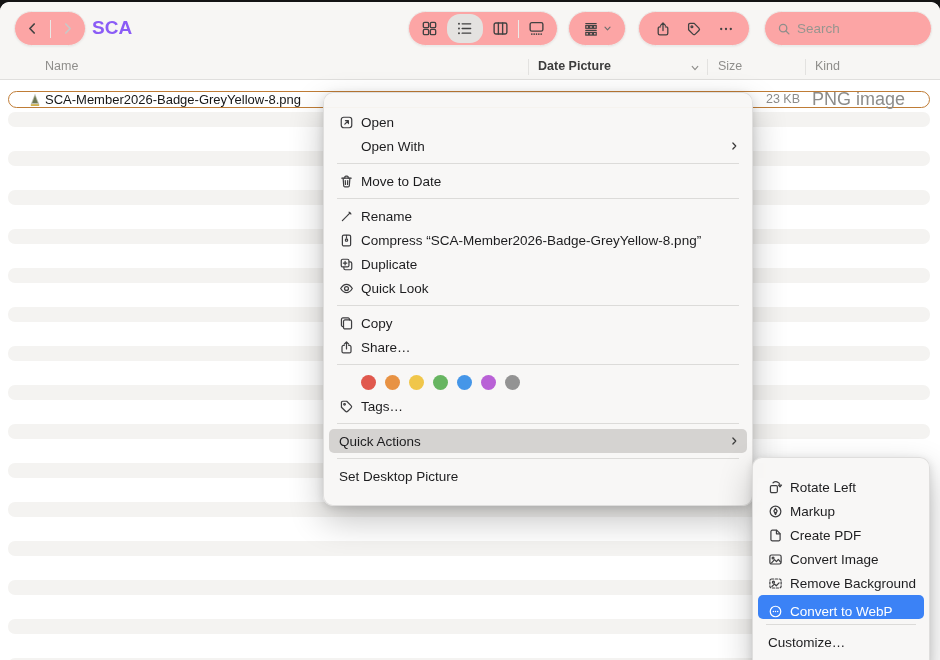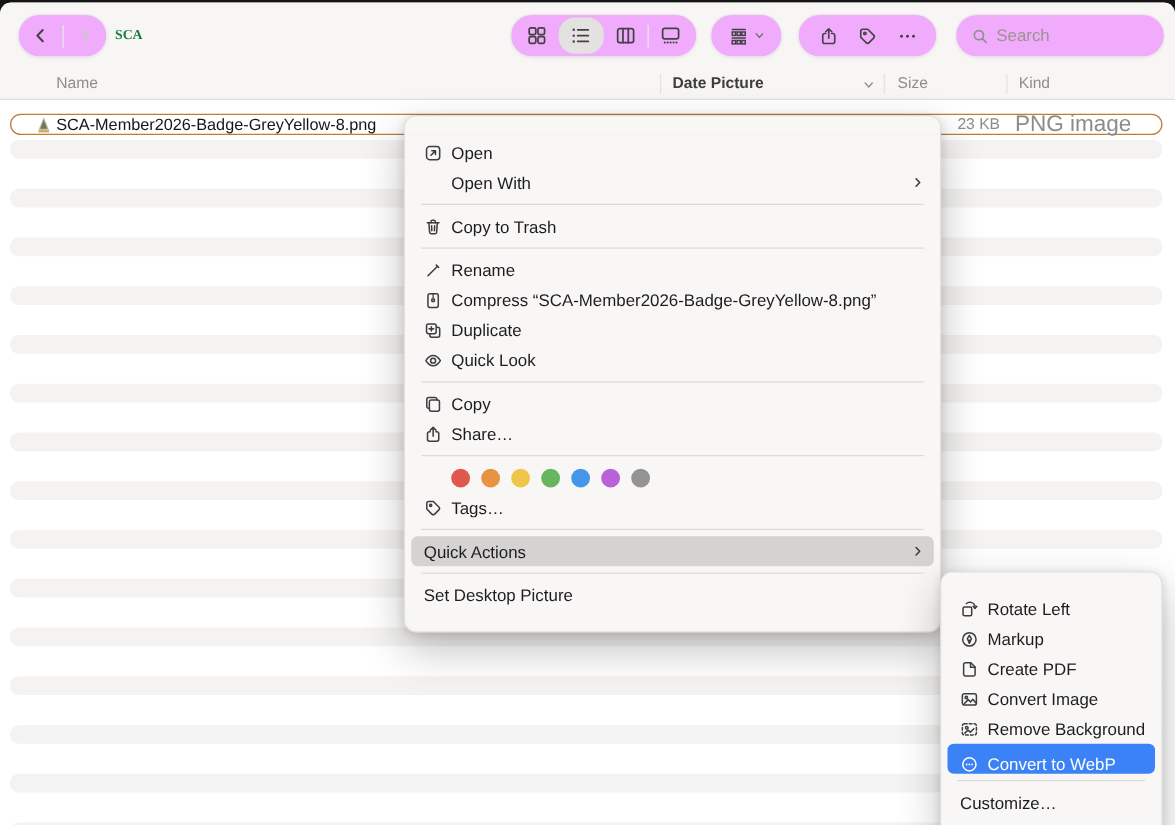--- a/index.html
+++ b/index.html
@@ -2,28 +2,28 @@
 <html><head>
 <meta charset="utf-8">
 <style>
   *{margin:0;padding:0;box-sizing:border-box;}
   html,body{width:940px;height:660px;}
   body{background:#141414;font-family:"Liberation Sans",sans-serif;overflow:hidden;position:relative;}
   .window{position:absolute;left:0;top:2px;width:940px;height:658px;background:#fff;border-radius:9px 9px 0 0;overflow:hidden;}
 
   
   .toolbar{position:absolute;left:0;top:0;width:940px;height:52px;background:#f7f6f4;border-radius:9px 9px 0 0;}
-  .pill{position:absolute;top:9px;height:35px;background:#f0abfc;border:1px solid #ecebe9;border-radius:18px;box-shadow:0 1px 2px rgba(0,0,0,.05);display:flex;align-items:center;}
+  .pill{position:absolute;top:9px;height:35px;background:#fca5a5;border:1px solid #ecebe9;border-radius:18px;box-shadow:0 1px 2px rgba(0,0,0,.05);display:flex;align-items:center;}
   .nav-pill{left:14px;width:72px;justify-content:space-evenly;}
   .tbtn{display:flex;align-items:center;justify-content:center;color:#424242;cursor:default;}
   .tbtn svg{width:16px;height:16px;}
   .nav-pill .tbtn svg{width:15px;height:15px;stroke-width:1.8;}
   .fwd{color:#c9c8c6;}
   .nav-div{width:1px;height:18px;background:#e9e8e6;}
-  .win-title{position:absolute;left:92px;top:0;line-height:52px;font-size:11px;font-weight:700;color:#15803d;font-family:Liberation Serif, serif;}
+  .win-title{position:absolute;left:92px;top:0;line-height:52px;font-size:19px;font-weight:700;color:#8b5cf6;}
   .view-group{left:408px;width:150px;padding:0 3px;}
   .vbtn{flex:1;height:29px;display:flex;align-items:center;justify-content:center;border-radius:13px;color:#424242;}
   .vbtn svg{width:17px;height:17px;}
   .vbtn.sel{background:#e4e2e0;}
   .vg-div{width:1px;height:18px;background:#eceae8;}
   .group-pill{left:568px;width:58px;justify-content:center;gap:4px;color:#424242;}
   .group-pill svg.g{width:16px;height:16px;}
   .group-pill svg.c{width:9px;height:9px;stroke-width:2;color:#6d6d6d;}
   .actions-pill{left:638px;width:112px;justify-content:space-evenly;}
   .search-pill{left:764px;width:168px;padding-left:12px;gap:6px;color:#8f8e8b;}
@@ -260,21 +260,21 @@
       <div class="menu-sep"></div>
       <div class="menu-item">
         <span class="mi">
           <svg viewBox="0 0 16 16" fill="none" stroke="currentColor" stroke-width="1.3" stroke-linecap="round" stroke-linejoin="round">
             <path d="M3 4.4 H13"></path>
             <path d="M6.2 4.4 V3.4 A1.1 1.1 0 0 1 7.3 2.3 H8.7 A1.1 1.1 0 0 1 9.8 3.4 V4.4"></path>
             <path d="M4.4 4.4 L5 12.6 A1.3 1.3 0 0 0 6.3 13.8 H9.7 A1.3 1.3 0 0 0 11 12.6 L11.6 4.4"></path>
             <path d="M6.7 7 L6.9 11.2 M9.3 7 L9.1 11.2"></path>
           </svg>
         </span>
-        <span class="menu-label">Copy to Trash</span>
+        <span class="menu-label">Move to Date</span>
       </div>
       <div class="menu-sep"></div>
       <div class="menu-item">
         <span class="mi">
           <svg viewBox="0 0 16 16" fill="none" stroke="currentColor" stroke-width="1.3" stroke-linecap="round" stroke-linejoin="round">
             <path d="M3.6 12.4 L11.8 4.2"></path>
             <path d="M10.7 3.3 L12.7 5.3"></path>
           </svg>
         </span>
         <span class="menu-label">Rename</span>

